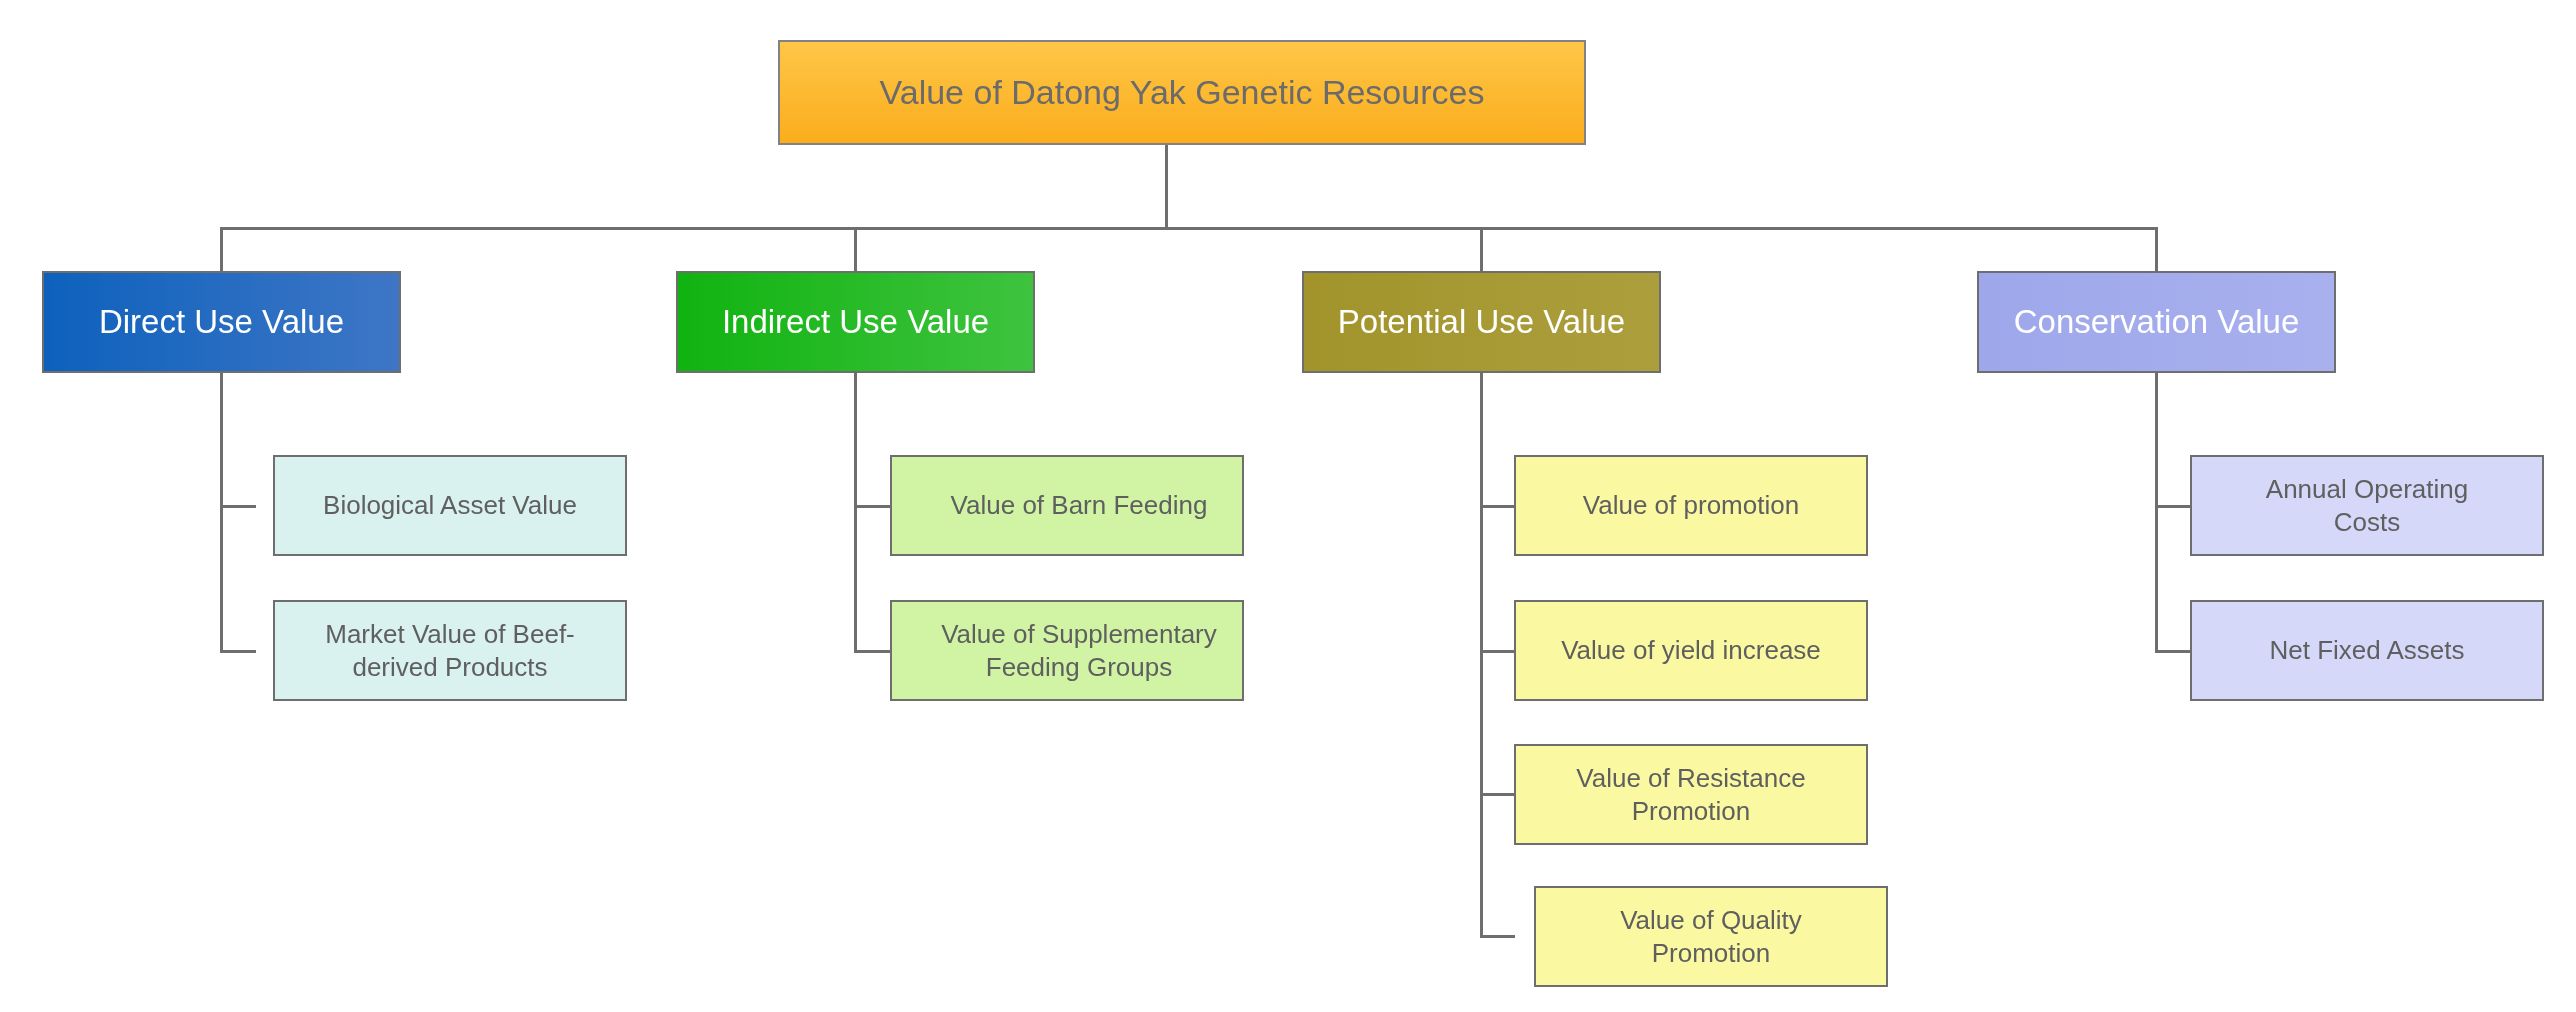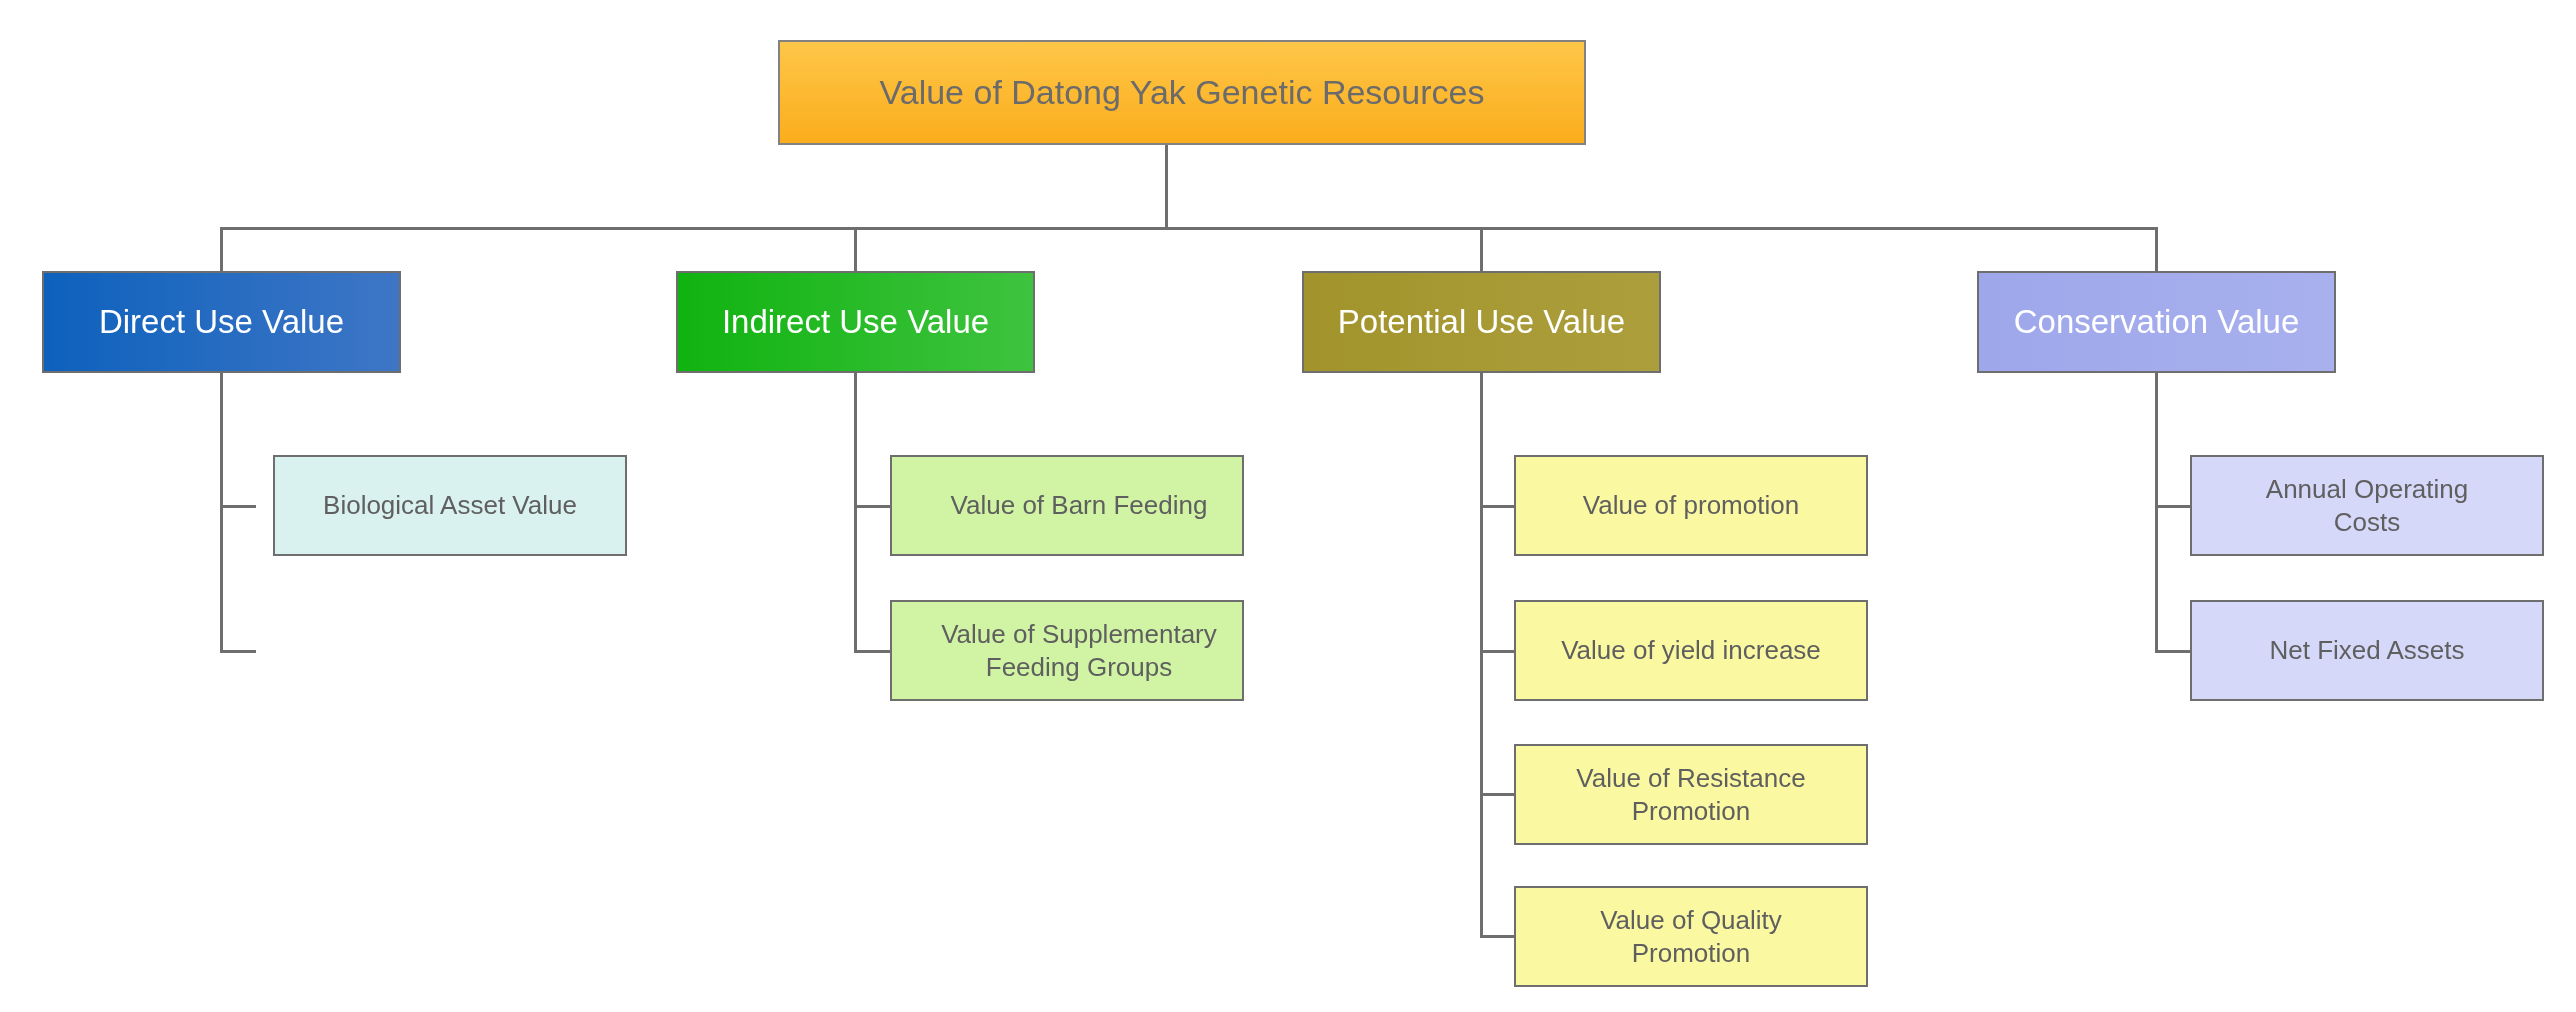--- a/index.html
+++ b/index.html
@@ -73,21 +73,21 @@
   .child {
     width: 354px; height: 101px;
     border: 2.7px solid #6E6E6E;
     color: #5F5F5F;
     font-size: 26px;
     line-height: 1.25;
   }
   .row1 { top: 455px; }
   .row2 { top: 600px; }
   .row3 { top: 744px; }
-  .row4 { top: 886px; }
+  .row4 { top: 886px; margin-left: 20px; }
   .col0 { left: 273px;  background: #D9F1EF; }
   .col1 { left: 890px;  background: #D0F4A4; padding-left: 24px; }
   .col2 { left: 1514px; background: #FAF8A1; align-items: center; }
   .col3 { left: 2190px; background: #D5D8F8; justify-content: center; }
 </style>
 </head>
 <body>
 
 <div class="canvas">
 
@@ -125,20 +125,24 @@
   <div class="node branch branch-2">
     <span>Potential Use Value</span>
   </div>
   <div class="node branch branch-3">
     <span>Conservation Value</span>
   </div>
 
   <div class="node child row1 col0">
     <span>Biological Asset Value</span>
   </div>
+  <div class="node child row2 col0">
+    <span>Market Value of Beef-
+derived Products</span>
+  </div>
 
   <div class="node child row1 col1">
     <span>Value of Barn Feeding</span>
   </div>
   <div class="node child row2 col1">
     <span>Value of Supplementary
 Feeding Groups</span>
   </div>
 
   <div class="node child row1 col2">

